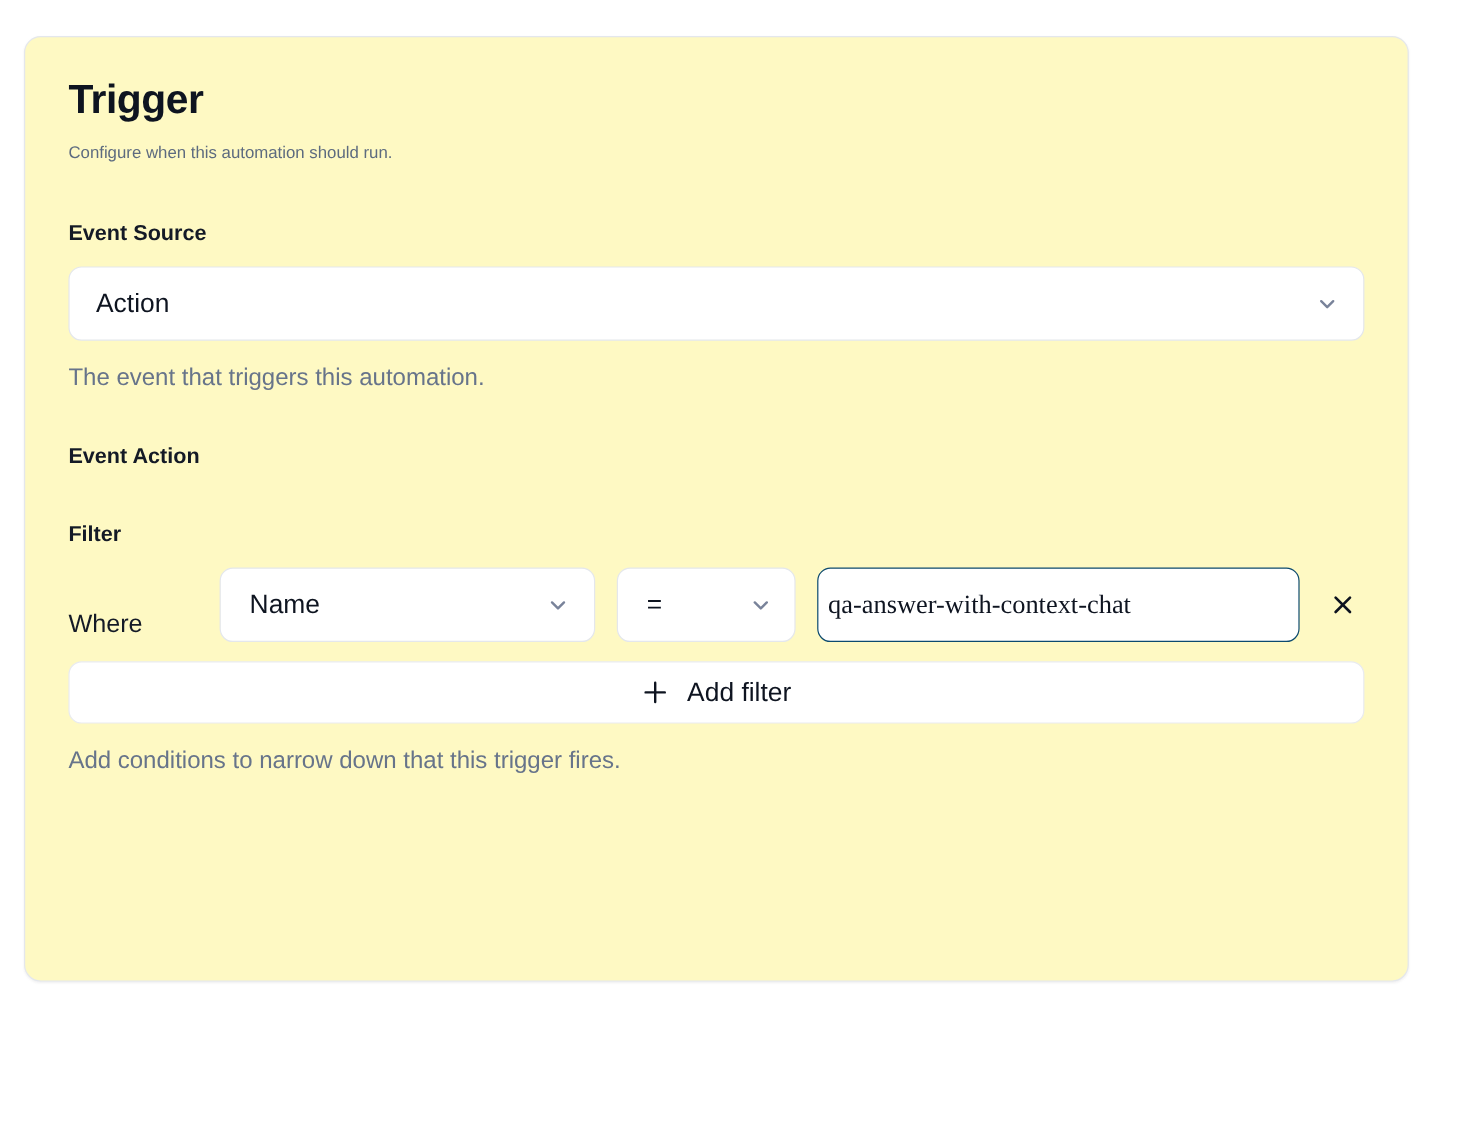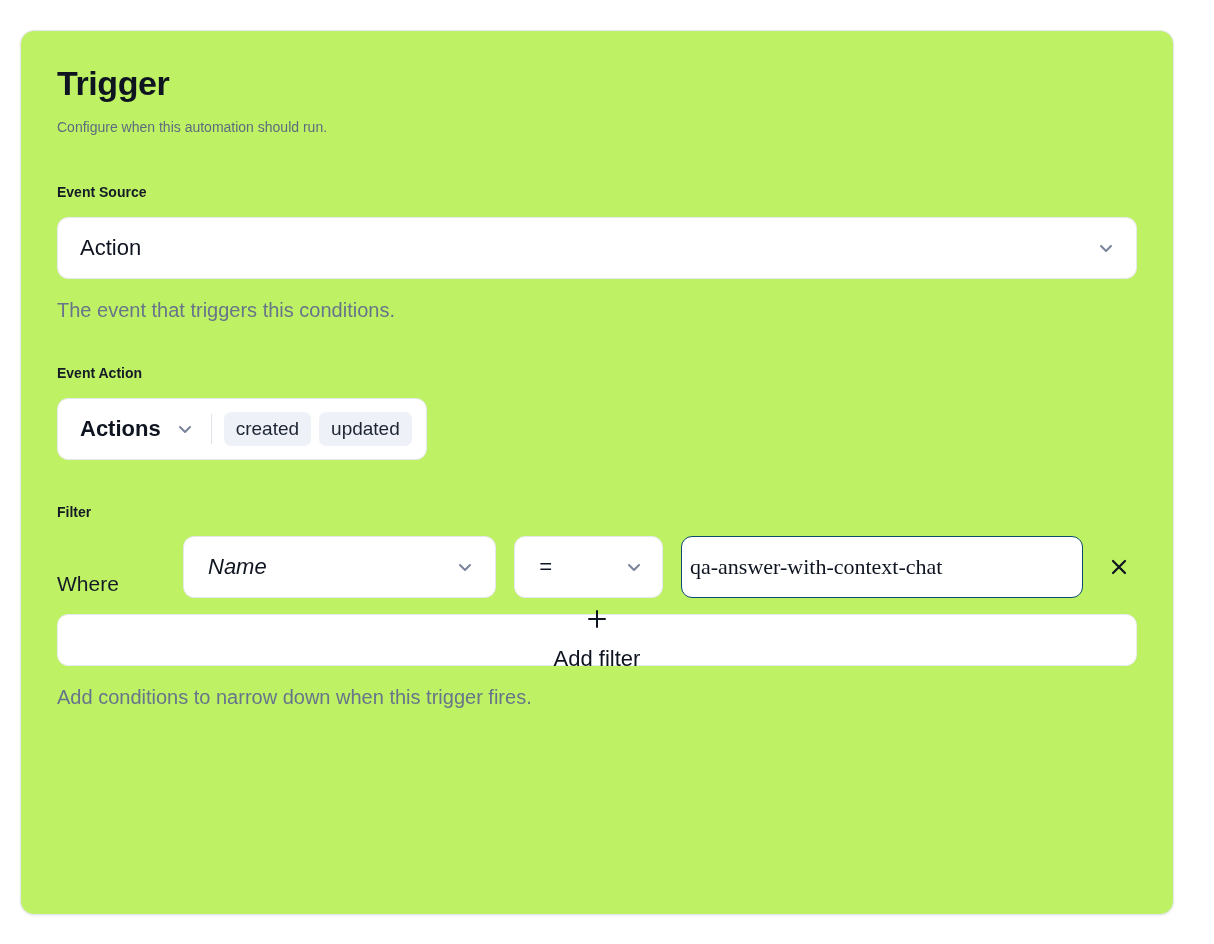--- a/index.html
+++ b/index.html
@@ -21,22 +21,22 @@
     background: #ffffff;
     overflow: hidden;
   }
 
   
   .card {
     position: absolute;
     left: 20px;
     top: 30px;
     width: 1154px;
-    height: 885px;
-    background: #bef264;
+    height: 788px;
+    background: #fef9c3;
     border: 1px solid #e4e7ec;
     border-radius: 14px;
     box-shadow: 0 1px 3px rgba(16,24,40,0.04), 0 1px 2px rgba(16,24,40,0.03);
     padding: 28px 36px 0 36px;
   }
 
   
   .card-title {
     font-size: 34px;
     font-weight: 700;
@@ -47,21 +47,21 @@
   }
   .card-subtitle {
     font-size: 14px;
     font-weight: 400;
     color: #5d6b7f;
     margin: 14px 0 0 0;
     line-height: 1.3;
   }
 
   .field-label {
-    font-size: 14px;
+    font-size: 18px;
     font-weight: 700;
     color: #141a26;
     line-height: 1.2;
   }
 
   .helper-text {
     font-size: 20px;
     font-weight: 400;
     color: #67748a;
     line-height: 1.3;
@@ -179,21 +179,20 @@
     justify-content: space-between;
     padding: 0 20px 0 24px;
     cursor: pointer;
     flex: 0 0 auto;
   }
   .filter-select-field { width: 313px; }
   .filter-select-op    { width: 149px; padding: 0 18px 0 24px; margin-left: 18px; }
   .filter-select-value-text {
     font-size: 22px;
     color: #0e1420;
-    font-style: italic;
   }
   .filter-value-input {
     height: 62px;
     width: 402px;
     margin-left: 18px;
     border: 1px solid #0c4a6e;
     border-radius: 11px;
     background: #ffffff;
     font-family: Liberation Serif, serif;
     font-size: 22px;
@@ -230,21 +229,20 @@
     height: 52px;
     border: 1px solid #e9ebf0;
     border-radius: 11px;
     background: #ffffff;
     display: flex;
     align-items: center;
     justify-content: center;
     gap: 16px;
     cursor: pointer;
     font-family: "Liberation Sans", sans-serif;
-    flex-direction: column;
   }
   .plus-icon { width: 22px; height: 22px; display: block; }
   .plus-icon path {
     stroke: #0e1420;
     stroke-width: 2;
     stroke-linecap: round;
     fill: none;
   }
   .add-filter-label {
     font-size: 22px;
@@ -267,41 +265,26 @@
 
       <div class="select-box">
         <span class="select-value">Action</span>
         <span>
           <svg class="chev" viewBox="0 0 20 20" aria-hidden="true">
               <path d="M5 8 L10 13 L15 8"></path>
             </svg>
         </span>
       </div>
 
-      <div class="helper-text helper-under">The event that triggers this conditions.</div>
+      <div class="helper-text helper-under">The event that triggers this automation.</div>
     </div>
 
     <div class="section-event-action">
       <div class="field-label">Event Action</div>
 
-      <div class="action-combo">
-        <div class="action-trigger">
-          <span class="action-trigger-label">Actions</span>
-          <span>
-            <svg class="chev" viewBox="0 0 20 20" aria-hidden="true">
-                <path d="M5 8 L10 13 L15 8"></path>
-              </svg>
-          </span>
-        </div>
-        <div class="combo-divider"></div>
-        <div class="chips">
-          <span class="chip">created</span>
-          <span class="chip">updated</span>
-        </div>
-      </div>
 
     </div>
 
     <div class="section-filter">
       <div class="field-label">Filter</div>
 
       <div class="filter-row">
         <span class="where-label">Where</span>
 
         <div class="filter-select filter-select-field">
@@ -335,17 +318,17 @@
 
       <button class="add-filter-btn">
         <span>
           <svg class="plus-icon" viewBox="0 0 22 22" aria-hidden="true">
               <path d="M11 3 L11 19 M3 11 L19 11"></path>
             </svg>
         </span>
         <span class="add-filter-label">Add filter</span>
       </button>
 
-      <div class="helper-text helper-under">Add conditions to narrow down when this trigger fires.</div>
+      <div class="helper-text helper-under">Add conditions to narrow down that this trigger fires.</div>
     </div>
 
   </div>
 </div>
 
 </body></html>

